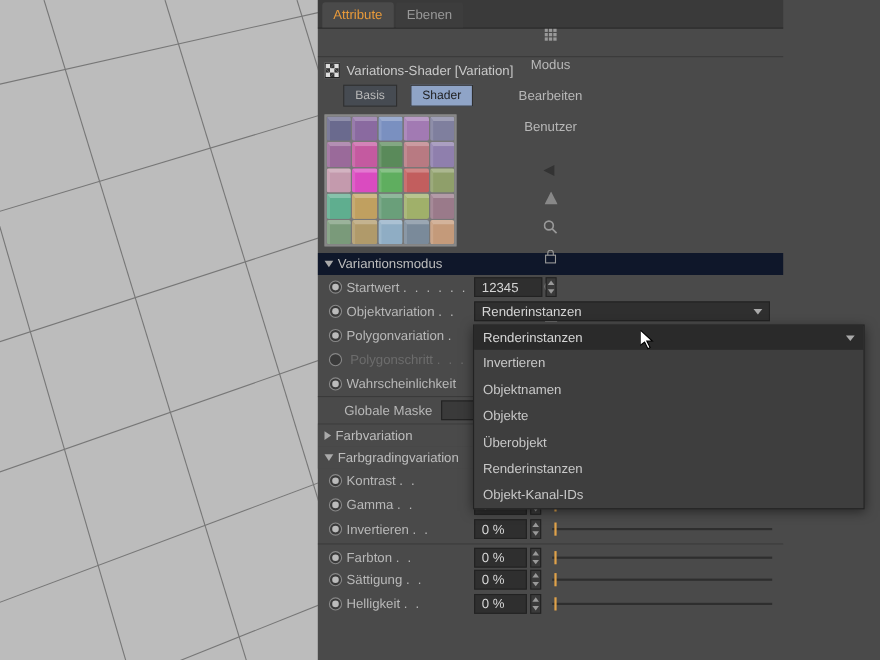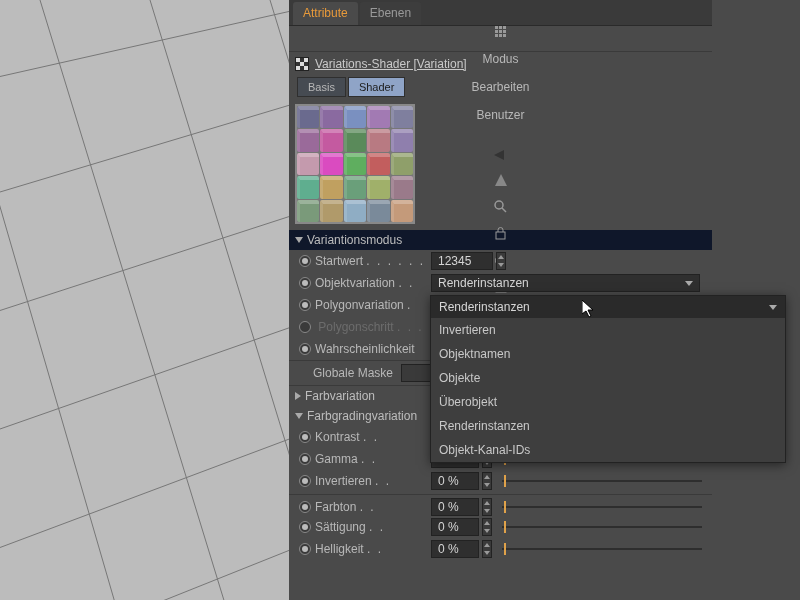--- a/index.html
+++ b/index.html
@@ -32,35 +32,35 @@
     gap: 14px; color: #b8b8b8; font-size: 12px;
     border-bottom: 1px solid #3a3a3a;
     flex-direction: column;
   }
   .menurow .grid-icon { width: 12px; height: 12px; }
   .menurow .spacer { flex: 1; }
   .menurow .ricon { width: 15px; height: 15px; display: flex; align-items: center; justify-content: center; color: #999; }
 
   .titlerow {
     height: 24px; display: flex; align-items: center; gap: 6px;
-    padding: 0 6px; color: #c9c9c9; text-decoration: underline;
+    padding: 0 6px; color: #c9c9c9;
   }
   .checkicon {
     width: 14px; height: 14px; background: #ddd;
     background-image:
       linear-gradient(45deg, #333 25%, transparent 25%),
       linear-gradient(-45deg, #333 25%, transparent 25%),
       linear-gradient(45deg, transparent 75%, #333 75%),
       linear-gradient(-45deg, transparent 75%, #333 75%);
     background-size: 8px 8px;
     background-position: 0 0, 0 4px, 4px -4px, -4px 0px;
     border: 1px solid #222;
   }
 
-  .subtabrow { height: 22px; display: flex; align-items: center; padding-left: 8px; gap: 2px; }
+  .subtabrow { height: 22px; display: flex; align-items: center; padding-left: 23px; gap: 12px; }
   .subtab {
     padding: 3px 10px; font-size: 11px; background: #464b52; color: #b8b8b8;
     border: 1px solid #2f2f2f; cursor: pointer;
   }
   .subtab.active { background: #8fa4c7; color: #1d1d1d; }
 
   .preview-wrap { padding: 6px; }
   .preview {
     width: 120px; height: 120px; border: 2px solid #888;
     display: grid; grid-template-columns: repeat(5, 1fr); grid-template-rows: repeat(5, 1fr);

